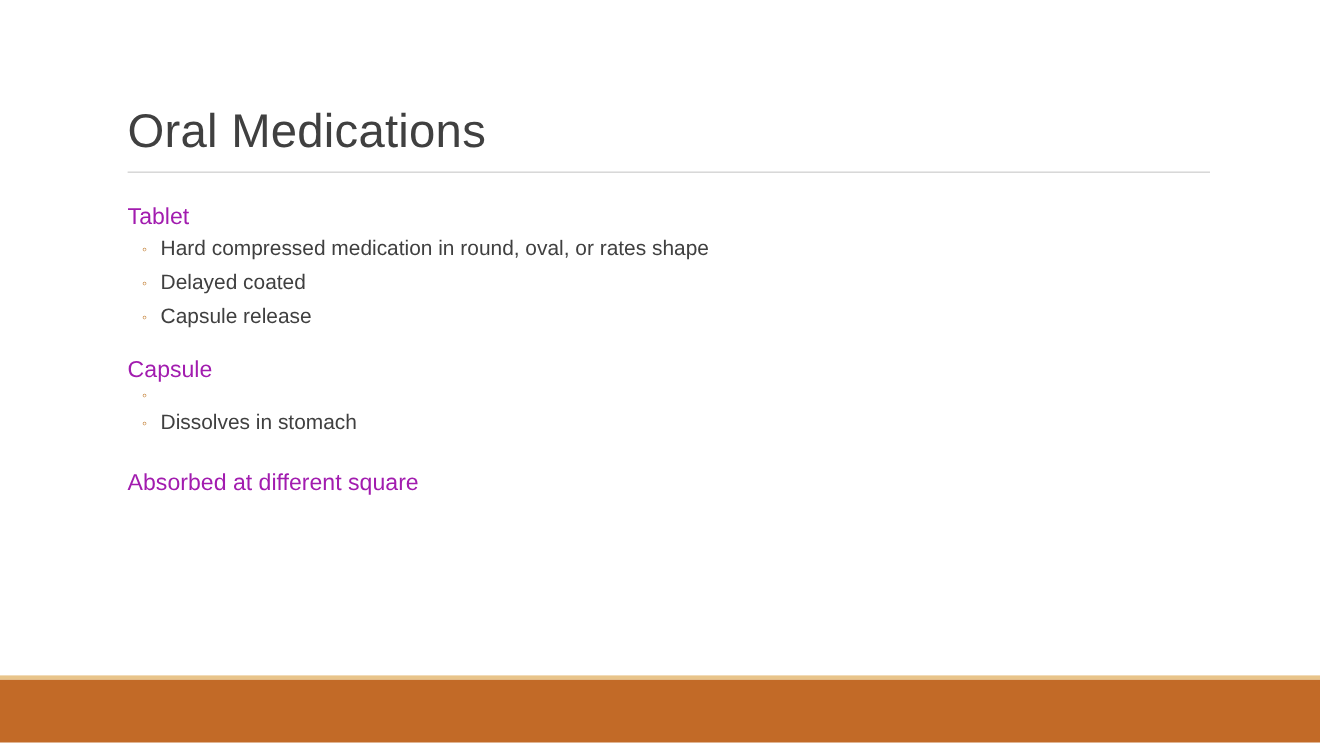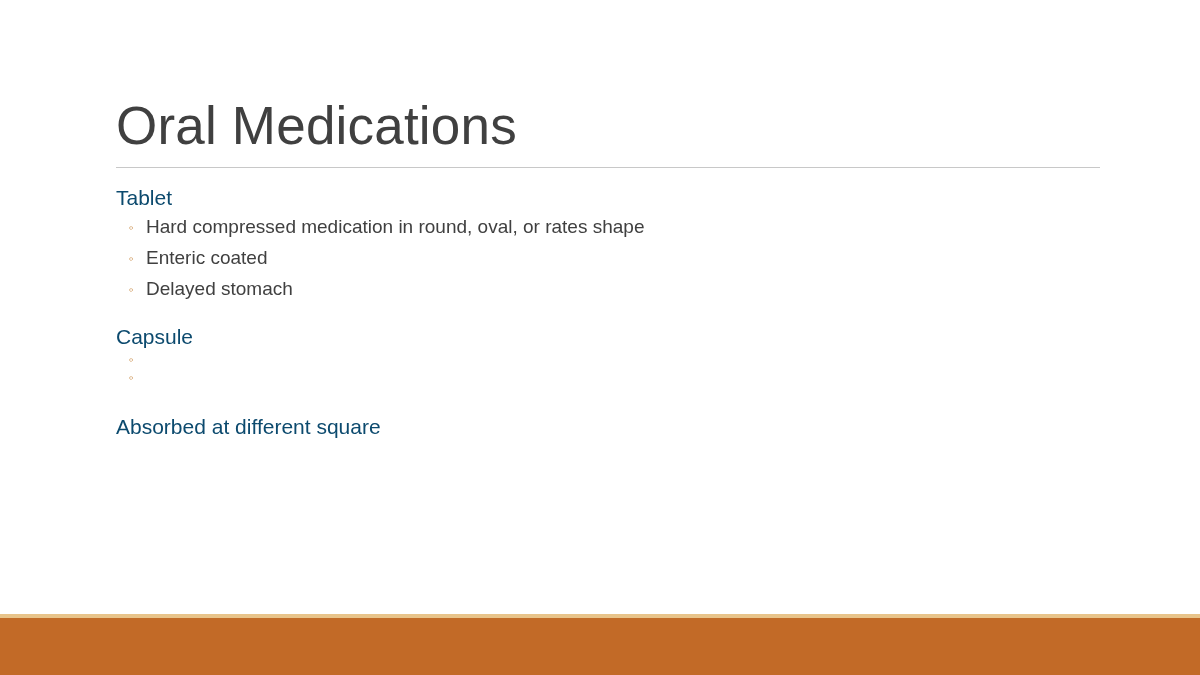--- a/index.html
+++ b/index.html
@@ -20,41 +20,41 @@
     background: #ffffff;
     box-sizing: border-box;
   }
   .title-block {
     position: absolute;
     left: 116px;
     top: 96px;
     width: 984px;
   }
   .slide-title {
-    font-size: 53px;
+    font-size: 43px;
     font-weight: 400;
     color: #404040;
     line-height: 1.12;
     letter-spacing: 0.2px;
     white-space: nowrap;
   }
   .title-rule {
     margin-top: 12px;
     border-bottom: 1px solid #c8c8c8;
     width: 984px;
   }
   .body-block {
     position: absolute;
     left: 116px;
     top: 184px;
     width: 984px;
   }
   .lvl1 {
     font-size: 21px;
-    color: #0c4a6e;
+    color: #a21caf;
     line-height: 1.35;
     margin: 0 0 2px 0;
     padding: 0;
   }
   .lvl1.spaced {
     margin-top: 22px;
   }
   .lvl1.final {
     margin-top: 28px;
   }
@@ -111,34 +111,35 @@
   <div class="body-block">
 
     <div class="lvl1">Tablet</div>
 
     <div class="lvl2">
       <span class="bullet">◦</span>
       <span class="bullet-text">Hard compressed medication in round, oval, or rates shape</span>
     </div>
     <div class="lvl2">
       <span class="bullet">◦</span>
-      <span class="bullet-text">Enteric coated</span>
+      <span class="bullet-text">Delayed coated</span>
     </div>
     <div class="lvl2">
       <span class="bullet">◦</span>
-      <span class="bullet-text">Delayed stomach</span>
+      <span class="bullet-text">Capsule release</span>
     </div>
 
     <div class="lvl1 spaced">Capsule</div>
 
     <div class="lvl2">
       <span class="bullet">◦</span>
     </div>
     <div class="lvl2">
       <span class="bullet">◦</span>
+      <span class="bullet-text">Dissolves in stomach</span>
     </div>
 
     <div class="lvl1 final">Absorbed at different square</div>
 
   </div>
 
   <div class="footer-accent"></div>
   <div class="footer-band"></div>
 
 </div>

